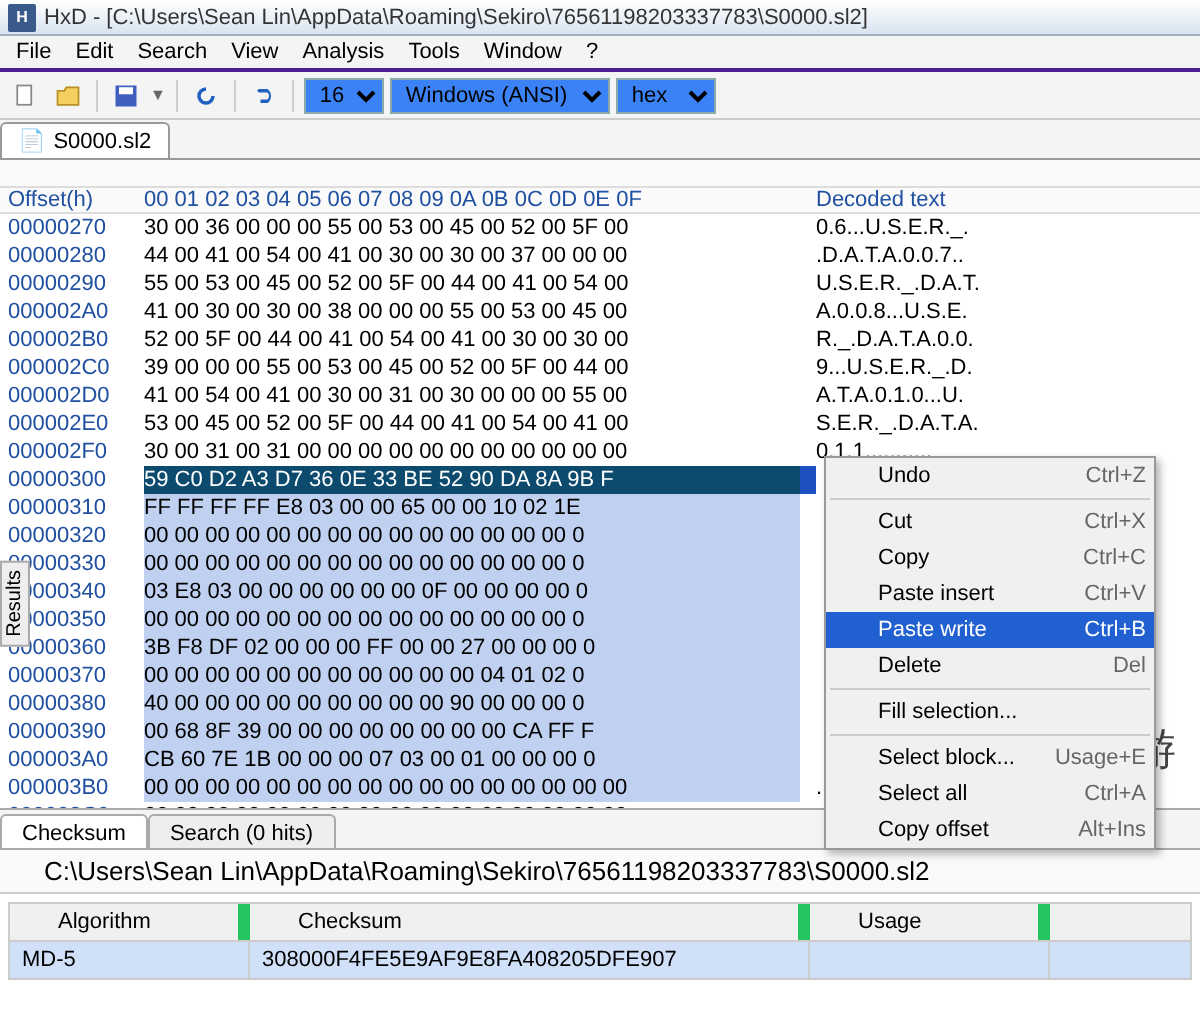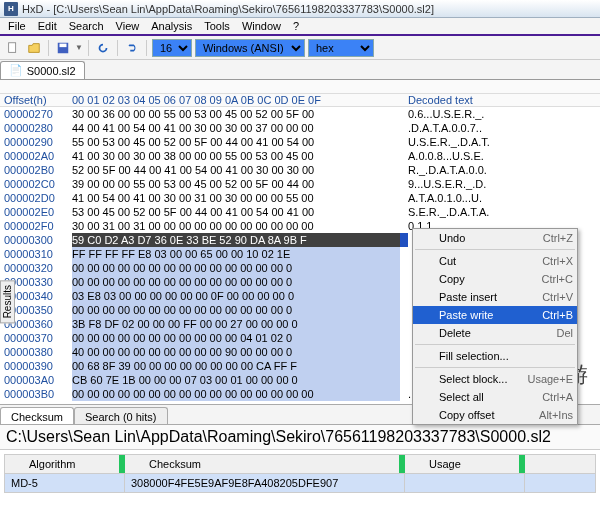--- a/index.html
+++ b/index.html
@@ -18,36 +18,36 @@
 .ruler{height:14px;background:#fafafa;border-bottom:1px solid #ddd;}
 .header{display:flex;background:#fafafa;border-bottom:1px solid #ddd;font-family:'Courier New',monospace;font-size:11px;color:#2050a0;}
 .header .off{width:72px;padding-left:4px;}
 .header .hex{width:328px;}
 .header .dec{padding-left:8px;}
 .rows{font-family:'Courier New',monospace;font-size:11px;line-height:14px;overflow:hidden;}
 .row{display:flex;height:14px;}
 .row .off{width:72px;color:#2050a0;padding-left:4px;}
 .row .hex{width:328px;color:#000;white-space:pre;}
 .row .dec{color:#000;white-space:pre;padding-left:8px;}
-.row.sel .hex{background:#404040;color:#fff;}
+.row.sel .hex{background:#0c4a6e;color:#fff;}
 .row.sel .dec{background:#2050c0;color:#fff;}
 .row.sel2 .hex{background:#c0d0f0;}
 .ctx{position:absolute;left:412px;top:228px;width:166px;background:#f0f0f0;border:1px solid #999;box-shadow:2px 2px 4px rgba(0,0,0,.3);z-index:10;}
 .ctx .item{display:flex;padding:3px 4px 3px 26px;position:relative;cursor:default;}
 .ctx .item.hl{background:#2060d0;color:#fff;}
 .ctx .item .sc{margin-left:auto;color:#666;}
 .ctx .item.hl .sc{color:#fff;}
 .ctx .sep{height:1px;background:#ccc;margin:2px 2px;}
 .ctx .ico{position:absolute;left:5px;top:3px;width:14px;height:14px;}
 .bottom{position:absolute;bottom:0;left:0;right:0;height:102px;border-top:1px solid #aaa;background:#fff;}
 .sidetab{position:absolute;left:0;top:280px;background:#eee;border:1px solid #aaa;writing-mode:vertical-lr;padding:4px 1px;font-size:10px;transform:rotate(180deg);}
 .btabs{display:flex;background:#f4f4f4;border-bottom:1px solid #aaa;height:20px;}
 .btab{padding:3px 10px;border:1px solid #aaa;border-bottom:none;background:#fff;border-radius:3px 3px 0 0;margin-top:2px;}
 .btab.inact{background:#eee;}
-.bpath{padding:3px 6px;border-bottom:1px solid #ccc;background:#fafafa;font-size:16px;}
+.bpath{padding:3px 22px;border-bottom:1px solid #ccc;background:#fafafa;font-size:13px;}
 .btable{margin:4px;}
 .bth{display:flex;background:#f0f0f0;border:1px solid #ccc;}
 .bth>div{padding:3px 24px;border-right:6px solid #22c55e;}
 .btr{display:flex;background:#d0e0f8;border:1px solid #ccc;border-top:none;}
 .btr>div{padding:3px 6px;border-right:1px solid #ccc;}
 .brand{position:absolute;right:12px;bottom:110px;display:flex;align-items:center;gap:8px;}
 .brand .face{width:42px;height:42px;border-radius:50%;background:#ff9a3c;position:relative;}
 .brand .face::before,.brand .face::after{content:"";position:absolute;width:7px;height:7px;border-radius:50%;background:#7b3f1a;top:13px;}
 .brand .face::before{left:10px;}
 .brand .face::after{right:10px;}
@@ -101,21 +101,21 @@
     </div>
  <div class="tsep"></div>
  <div class="tbtn">
       <svg viewBox="0 0 16 16">
         <path d="M10 4a5 5 0 0 1 0 8H6v-2h4a3 3 0 0 0 0-4H5l2 2-3-3 3-3-2 2h5z" fill="#2060c0"></path>
       </svg>
     </div>
  <div class="tsep"></div>
  <select class="inp" style="width:40px"><option>16</option></select>
  <select class="inp" style="width:110px"><option>Windows (ANSI)</option></select>
- <select class="inp" style="width:66px"><option>hex</option></select>
+ <select class="inp" style="width:50px"><option>hex</option></select>
 </div>
 
 <div class="tabbar">
  <div class="tab">
   <span>📄</span>
   <span>S0000.sl2</span>
  </div>
 </div>
 
 <div class="ruler"></div>

